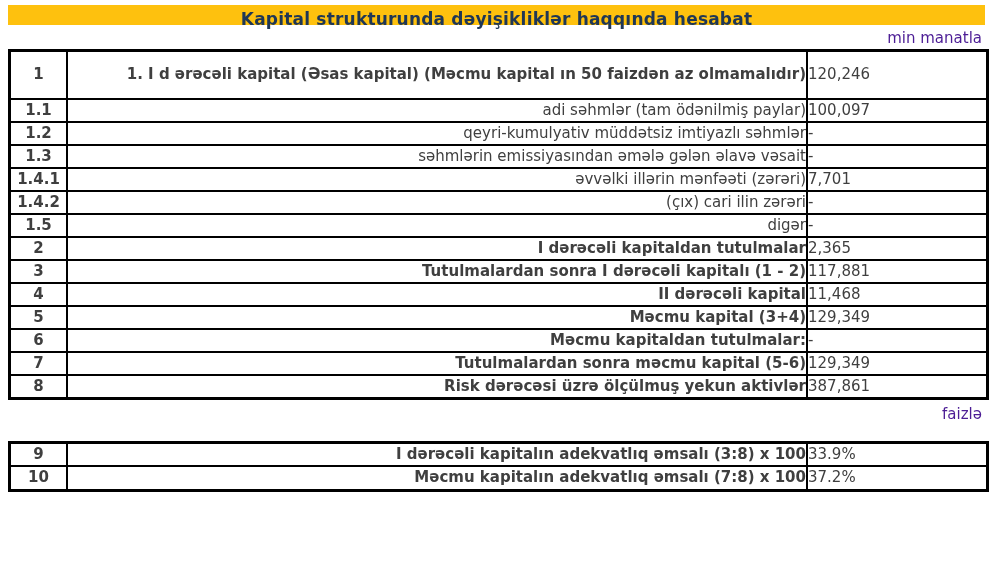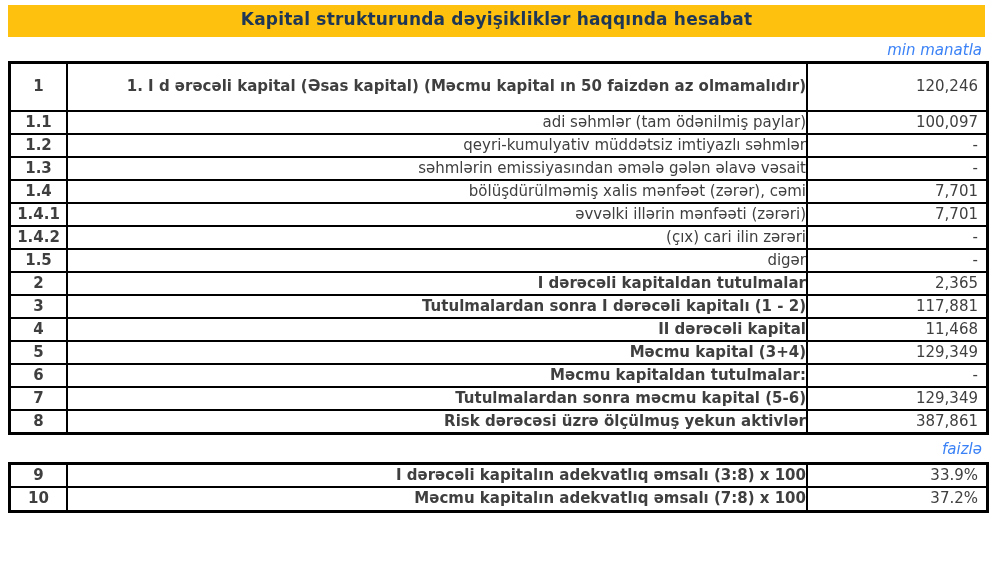--- a/index.html
+++ b/index.html
@@ -9,62 +9,61 @@
   }
   body {
     width: 1000px;
     height: 568px;
     overflow: hidden;
     font-family: "DejaVu Sans", "Liberation Sans", sans-serif;
     color: #3f3f3f;
   }
   .title-bar {
     margin: 5px 15px 0 8px;
-    height: 32px;
+    height: 20px;
     line-height: 29px;
     text-align: center;
     font-weight: bold;
     font-size: 17px;
     background: var(--accent, #fec10e);
     color: var(--title-text, #1f3756);
     letter-spacing: 0.2px;
   }
   .unit-label {
     margin: 3px 18px 0 0;
     height: 21px;
     line-height: 21px;
     text-align: right;
-    font-style: italic;
     font-size: 15px;
-    color: #3b82f6;
+    color: #4c1d95;
   }
   table {
     border-collapse: collapse;
     table-layout: fixed;
     width: 977px;
     margin-left: 8px;
     border: 3px solid #000;
   }
   td {
     border: 2px solid #000;
     padding: 0;
     font-size: 15px;
     line-height: 21px;
     vertical-align: middle;
     overflow: hidden;
     text-align: right;
   }
   td.no    { width: 55px;  text-align: center; font-weight: bold; }
   td.label { width: 732px; padding-left: 6px; }
-  td.value { width: 170px; text-align: right; padding-right: 8px; }
+  td.value { width: 170px; text-align: left; padding-right: 8px; }
   tr.row   { height: 22px; }
   tr.tall  { height: 48px; }
   tr.bold td.label { font-weight: bold; }
   #ratio-table tr.row { height: 24px; }
-  .ratio-unit { margin-top: 4px; margin-bottom: 2px; }
+  .ratio-unit { margin-top: 4px; margin-bottom: 16px; }
 </style>
 </head>
 <body style="color: rgb(63, 63, 63);">
 
 <div class="title-bar">Kapital strukturunda dəyişikliklər haqqında hesabat</div>
 
 <div class="unit-label">min manatla</div>
 
 <table id="main-table">
   <tbody id="main-tbody">
@@ -80,25 +79,20 @@
       </tr>
       <tr class="row">
         <td class="no">1.2</td>
         <td class="label">qeyri-kumulyativ müddətsiz imtiyazlı səhmlər</td>
         <td class="value">-</td>
       </tr>
       <tr class="row">
         <td class="no">1.3</td>
         <td class="label">səhmlərin emissiyasından əmələ gələn əlavə vəsait</td>
         <td class="value">-</td>
-      </tr>
-      <tr class="row">
-        <td class="no">1.4</td>
-        <td class="label">bölüşdürülməmiş xalis mənfəət (zərər), cəmi</td>
-        <td class="value">7,701</td>
       </tr>
       <tr class="row">
         <td class="no">1.4.1</td>
         <td class="label">əvvəlki illərin mənfəəti (zərəri)</td>
         <td class="value">7,701</td>
       </tr>
       <tr class="row">
         <td class="no">1.4.2</td>
         <td class="label">(çıx) cari ilin zərəri</td>
         <td class="value">-</td>

